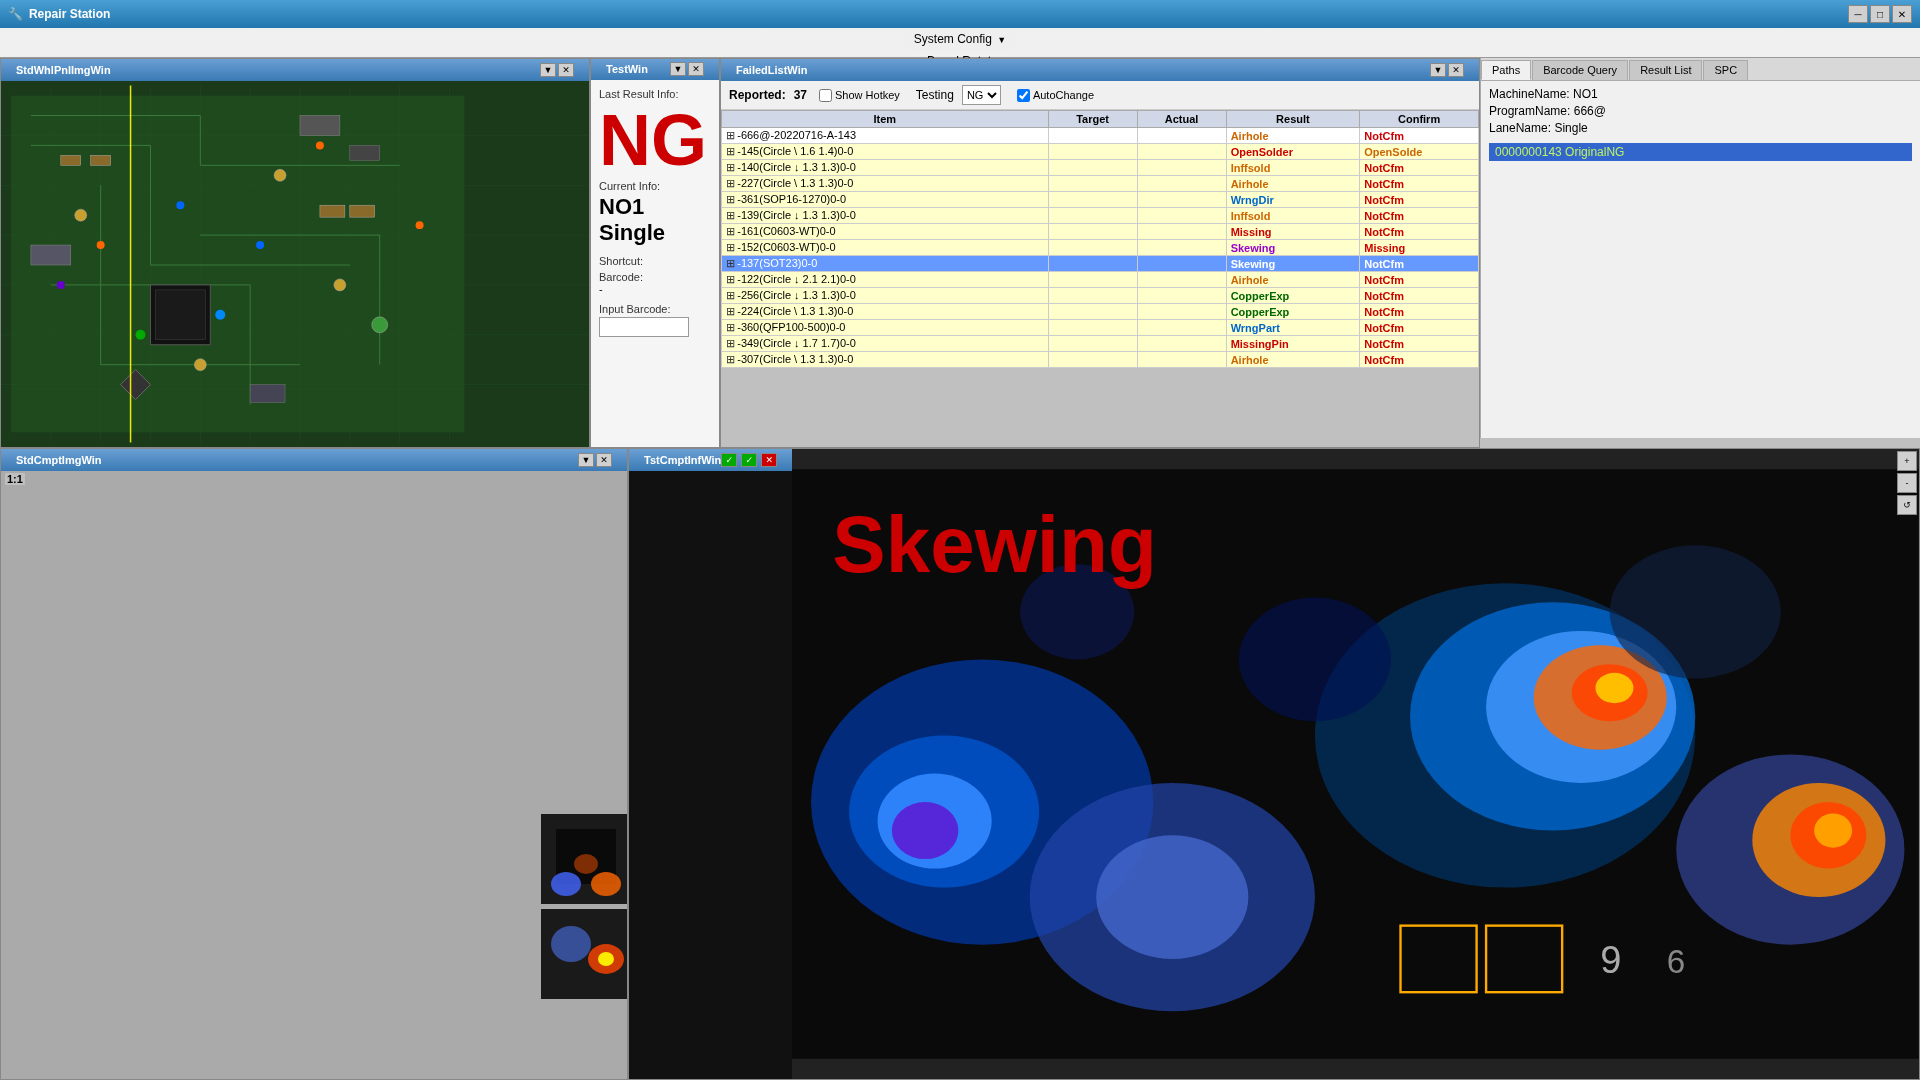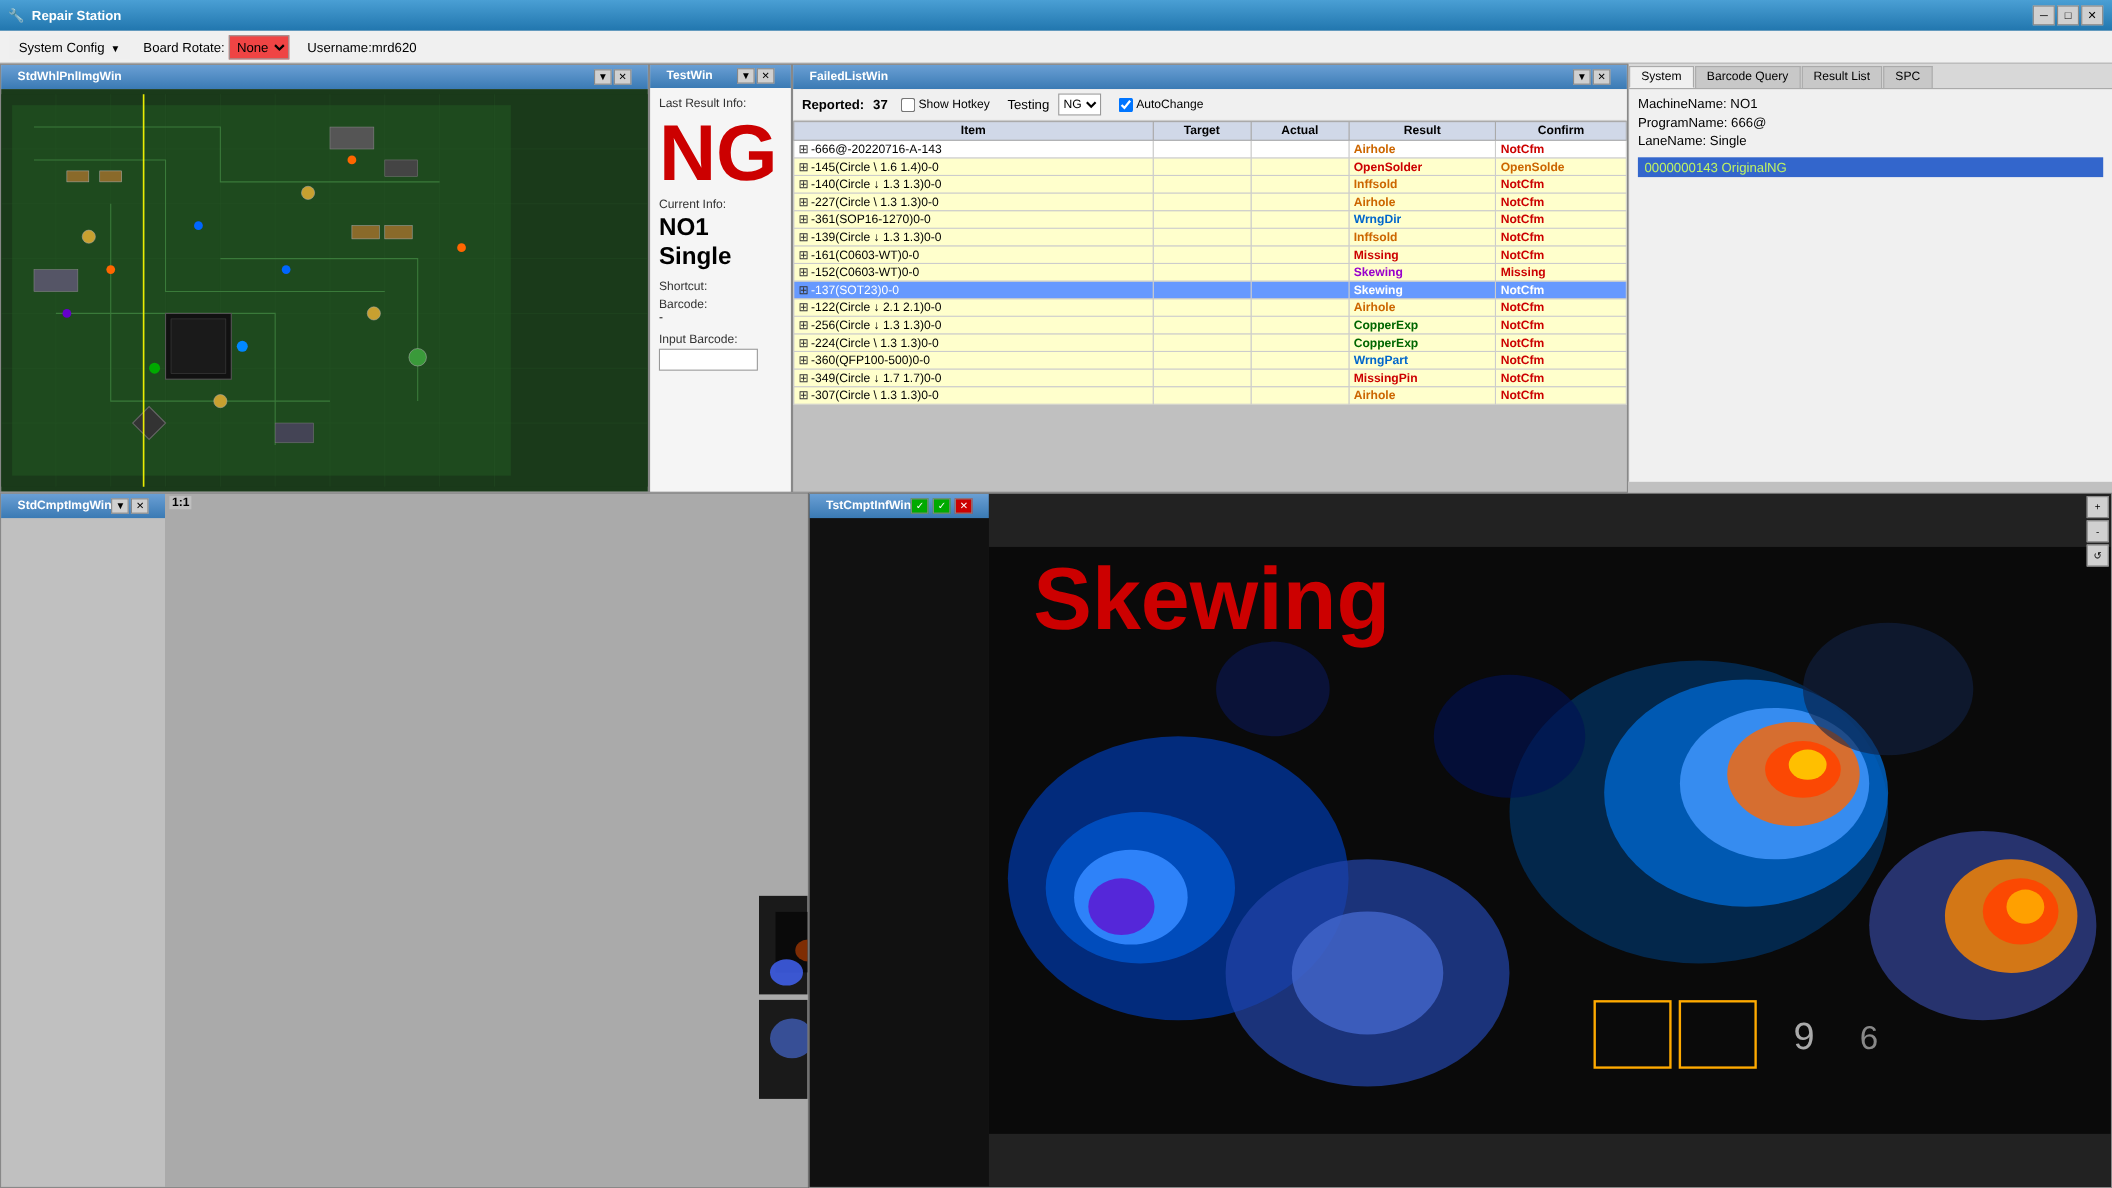--- a/index.html
+++ b/index.html
@@ -38,20 +38,21 @@
 
     
     .menu-bar {
       background: #f0f0f0;
       height: 30px;
       display: flex;
       align-items: center;
       padding: 0 8px;
       gap: 4px;
       border-bottom: 1px solid #999;
+      flex-direction: column;
     }
     .menu-item {
       padding: 3px 8px;
       border: 1px solid transparent;
       cursor: pointer;
       font-size: 12px;
     }
     .menu-label { font-size: 12px; margin-left: 8px; }
     .menu-select {
       height: 22px;
@@ -218,25 +219,25 @@
       background: #3366cc;
       color: #bef264;
       padding: 2px 6px;
       margin-top: 8px;
       font-size: 12px;
       cursor: pointer;
     }
 
     
     .bottom-left-panel {
-      width: 735px;
+      width: 628px;
       border: 1px solid #888;
       background: #c0c0c0;
       display: flex;
-      flex-direction: row;
+      flex-direction: column;
     }
     .bottom-right-panel {
       flex: 1;
       border: 1px solid #888;
       background: #111;
       display: flex;
       flex-direction: row;
       position: relative;
     }
     .scale-label {
@@ -624,21 +625,21 @@
     <td style="font-size: 11px; color: rgb(204, 102, 0); font-weight: bold;">Airhole</td>
     <td style="font-size:11px; color:#cc0000; font-weight:bold;">NotCfm</td>
   </tr>
             </tbody>
         </table>
       </div>
     </div>
 
     <div class="right-tabs">
       <div class="tab-bar">
-        <div class="tab-item active">System</div>
+        <div class="tab-item active">Paths</div>
         <div class="tab-item">Barcode Query</div>
         <div class="tab-item">Result List</div>
         <div class="tab-item">SPC</div>
       </div>
       <div class="right-content">
         <div class="info-line">
           <span>MachineName:</span>
           <span>NO1</span>
         </div>
         <div class="info-line">

